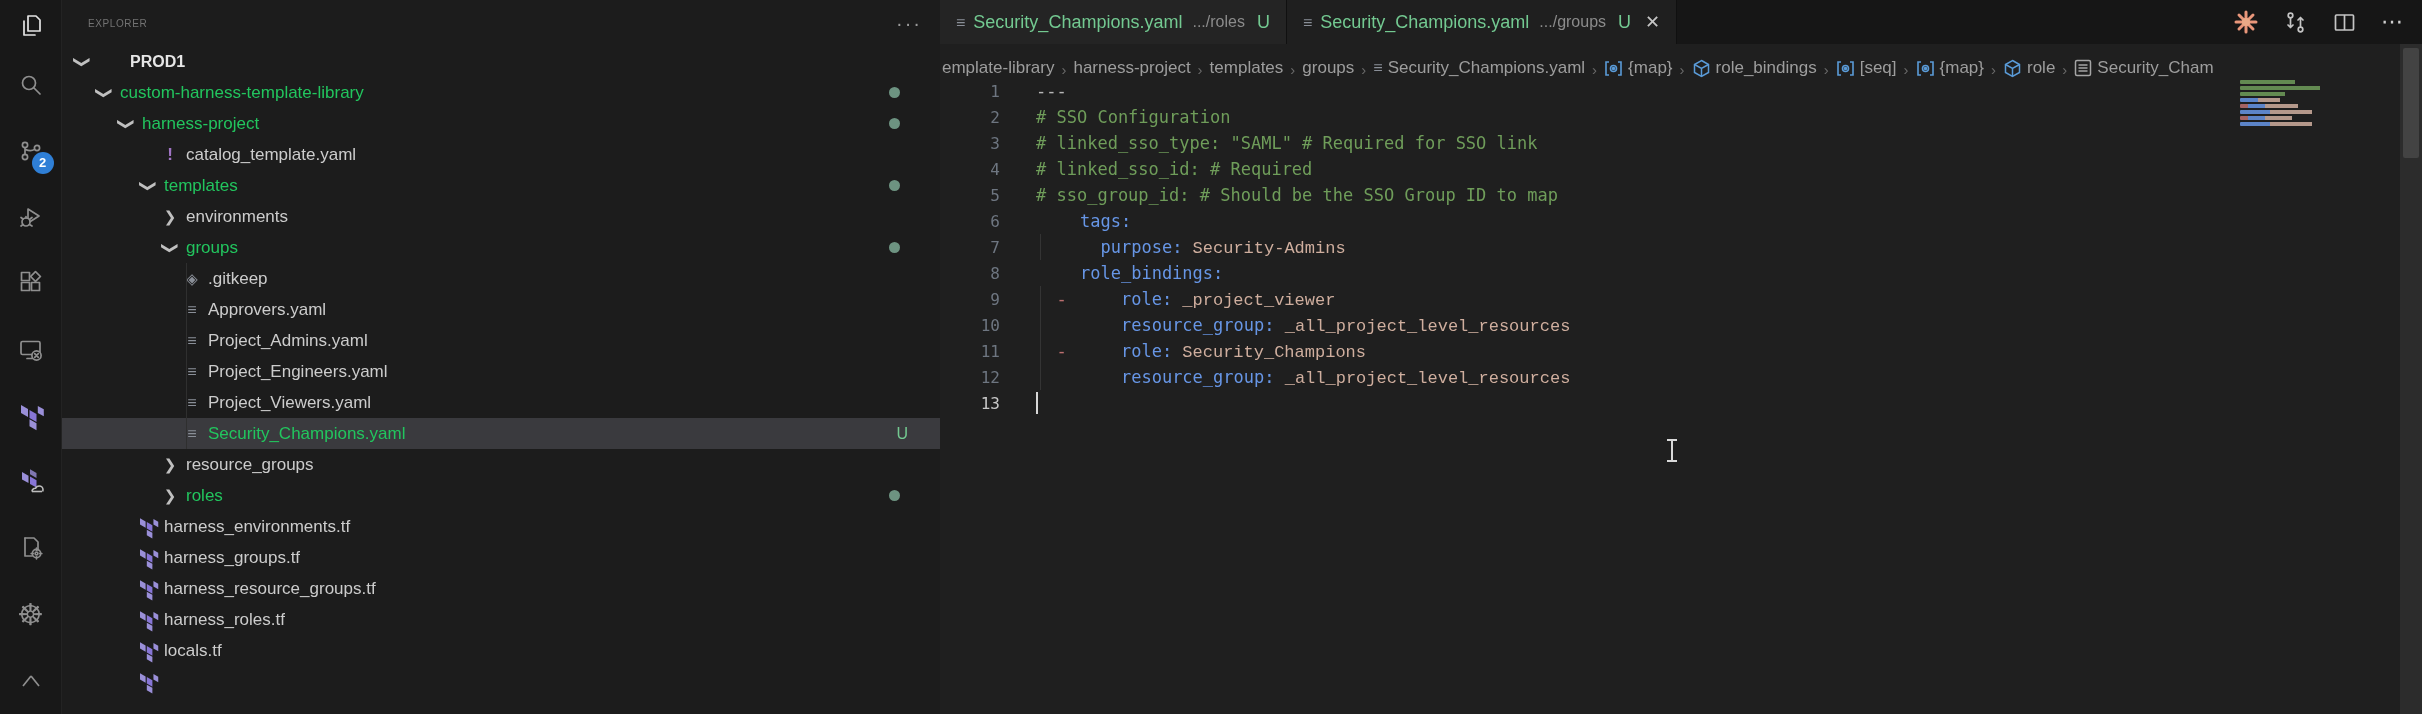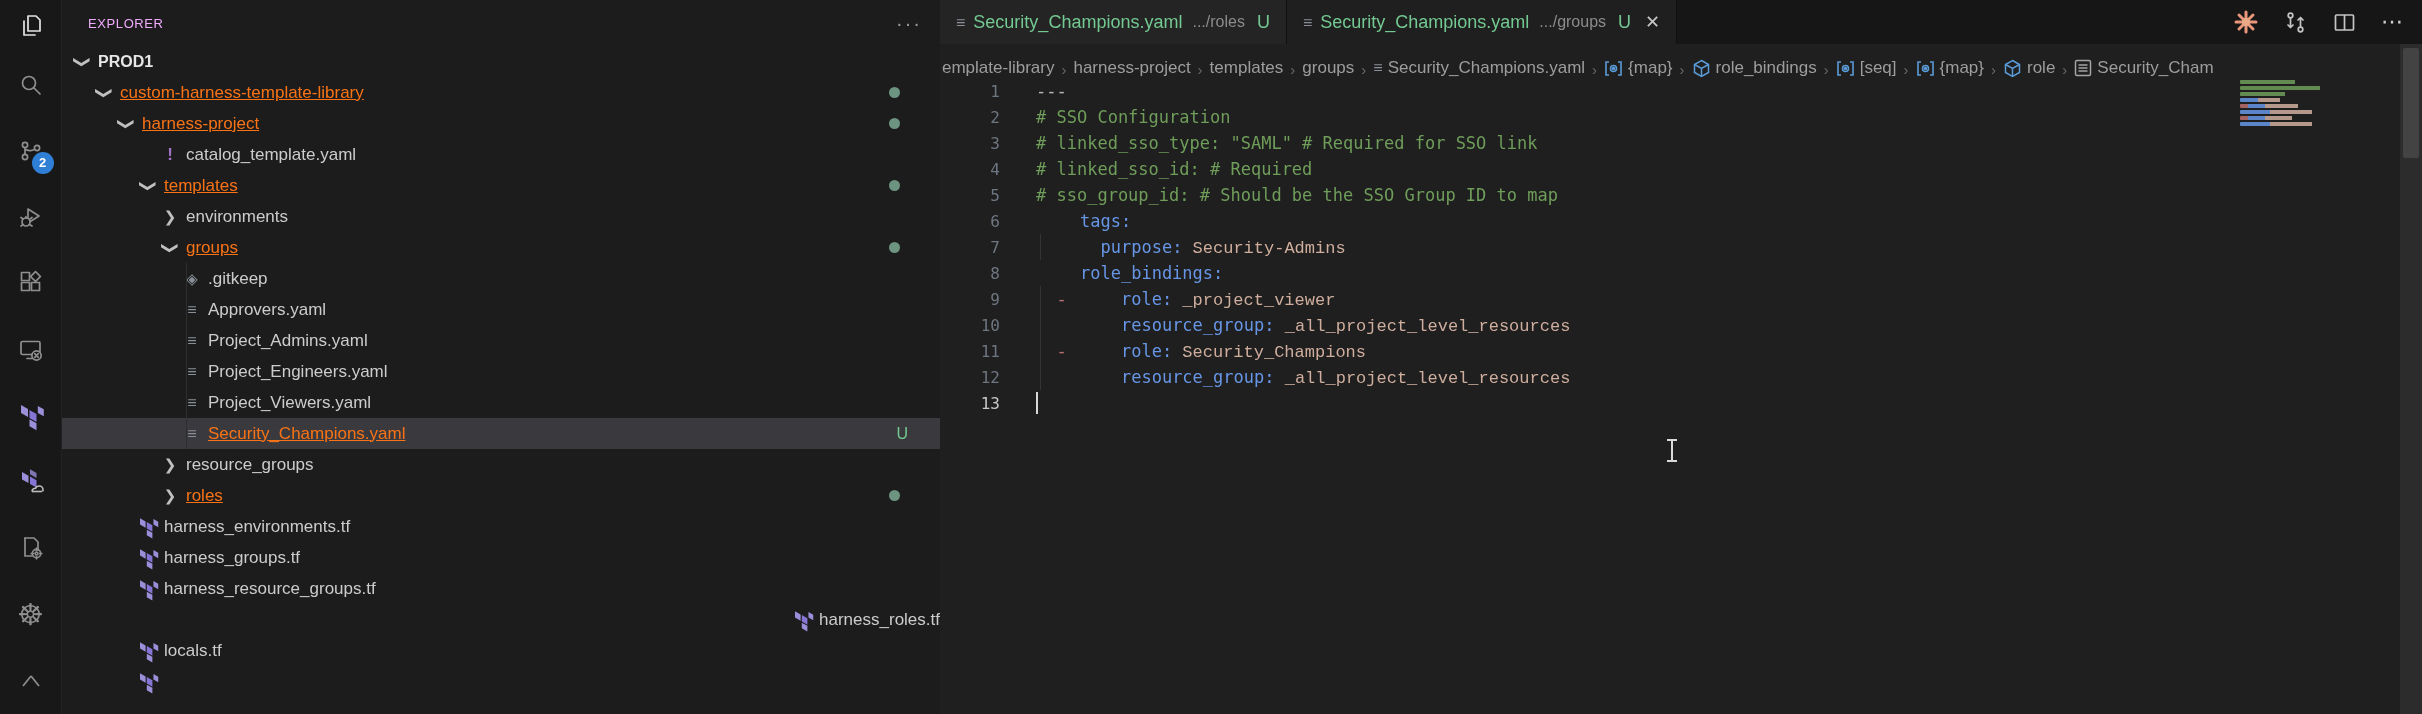--- a/index.html
+++ b/index.html
@@ -25,34 +25,34 @@
     background:#2f7fd6; color:#fff; font-size:13px; line-height:22px; text-align:center; font-weight:bold;
   }
   .ab-k8s { font-size:30px; line-height:30px; }
 
   
   #sidebar {
     position:absolute; left:62px; top:0; width:878px; height:714px;
     background:#1c1c1c; overflow:hidden;
   }
   #sidebar-header { height:46px; display:flex; align-items:center; padding:0 18px 0 26px; }
-  #sidebar-title { font-size:13px; letter-spacing:.6px; color:#f0abfc; }
+  #sidebar-title { font-size:10px; letter-spacing:.6px; color:#737373; }
   #sidebar-more { margin-left:auto; color:#9a9a9a; font-size:20px; letter-spacing:2px; cursor:pointer; }
   #file-tree { position:relative; }
   .tree-row {
     position:relative; height:31px; display:flex; align-items:center;
     font-size:17px; color:#cccccc; cursor:pointer; white-space:nowrap;
   }
   .tree-row.selected { background:#3a3a3e; }
   .tree-row .chev { width:24px; font-size:15px; color:#c0c0c0; display:inline-flex; justify-content:center; flex:none; }
   .tree-row .chev.down::before { content:"❯"; display:inline-block; transform:rotate(90deg) scaleY(1.1); }
   .tree-row .chev.right::before { content:"❯"; display:inline-block; }
   .tree-row .ficon { width:24px; flex:none; display:inline-flex; justify-content:center; align-items:center; }
   .tree-row .lbl { margin-left:4px; }
-  .tree-row.green .lbl { color:#f97316;text-decoration:underline; }
+  .tree-row.green .lbl { color:#22c55e; }
   .tree-row.bold .lbl { font-weight:bold; color:#e6e6e6; font-size:16px; }
   .tree-mark { margin-left:auto; margin-right:40px; }
   .mark-dot { width:11px; height:11px; border-radius:50%; background:#6d9381; }
   .mark-U { color:#73C991; font-size:16px; margin-right:32px; }
   .yaml-glyph { color:#8a8f98; font-size:16px; font-weight:bold; }
   .warn-glyph { color:#A074C4; font-weight:bold; font-size:17px; }
   .git-glyph { color:#8a8f98; font-size:15px; }
   .tree-guide { position:absolute; left:124px; top:0; bottom:0; width:1px; background:#2f2f2f; }
 
   
@@ -200,21 +200,21 @@
         </svg>
       </div>
     </div>
 
   <div id="sidebar">
     <div id="sidebar-header">
       <span id="sidebar-title">EXPLORER</span>
       <span id="sidebar-more">···</span>
     </div>
     <div id="file-tree">
-        <div class="tree-row bold" style="padding-left: 8px;">
+        <div class="tree-row bold" style="padding-left: 8px; gap: 32px;">
           <span class="chev down"></span>
           <span class="lbl">PROD1</span>
         </div>
         <div class="tree-row green" style="padding-left: 30px;">
           <span class="chev down"></span>
           <span class="lbl">custom-harness-template-library</span>
           <span class="tree-mark mark-dot"></span>
         </div>
         <div class="tree-row green" style="padding-left: 52px;">
           <span class="chev down"></span>
@@ -325,21 +325,21 @@
               <g fill="#9a8fd8">
                 <path d="M5 4l7 4v8l-7-4z"></path>
                 <path d="M13.5 8.9l7 4v8l-7-4z" fill="#8775d6"></path>
                 <path d="M21.8 4.9l6 3.4v7l-6-3.4z"></path>
                 <path d="M13.5 18.3l7 4v7l-7-4z"></path>
               </g>
             </svg>
           </span>
           <span class="lbl">harness_resource_groups.tf</span>
         </div>
-        <div class="tree-row" style="padding-left: 74px; justify-content: flex-end;">
+        <div class="tree-row" style="padding-left: 74px;">
           <span class="ficon">
             <svg width="30" height="30" viewBox="0 0 30 30">
               <g fill="#9a8fd8">
                 <path d="M5 4l7 4v8l-7-4z"></path>
                 <path d="M13.5 8.9l7 4v8l-7-4z" fill="#8775d6"></path>
                 <path d="M21.8 4.9l6 3.4v7l-6-3.4z"></path>
                 <path d="M13.5 18.3l7 4v7l-7-4z"></path>
               </g>
             </svg>
           </span>

